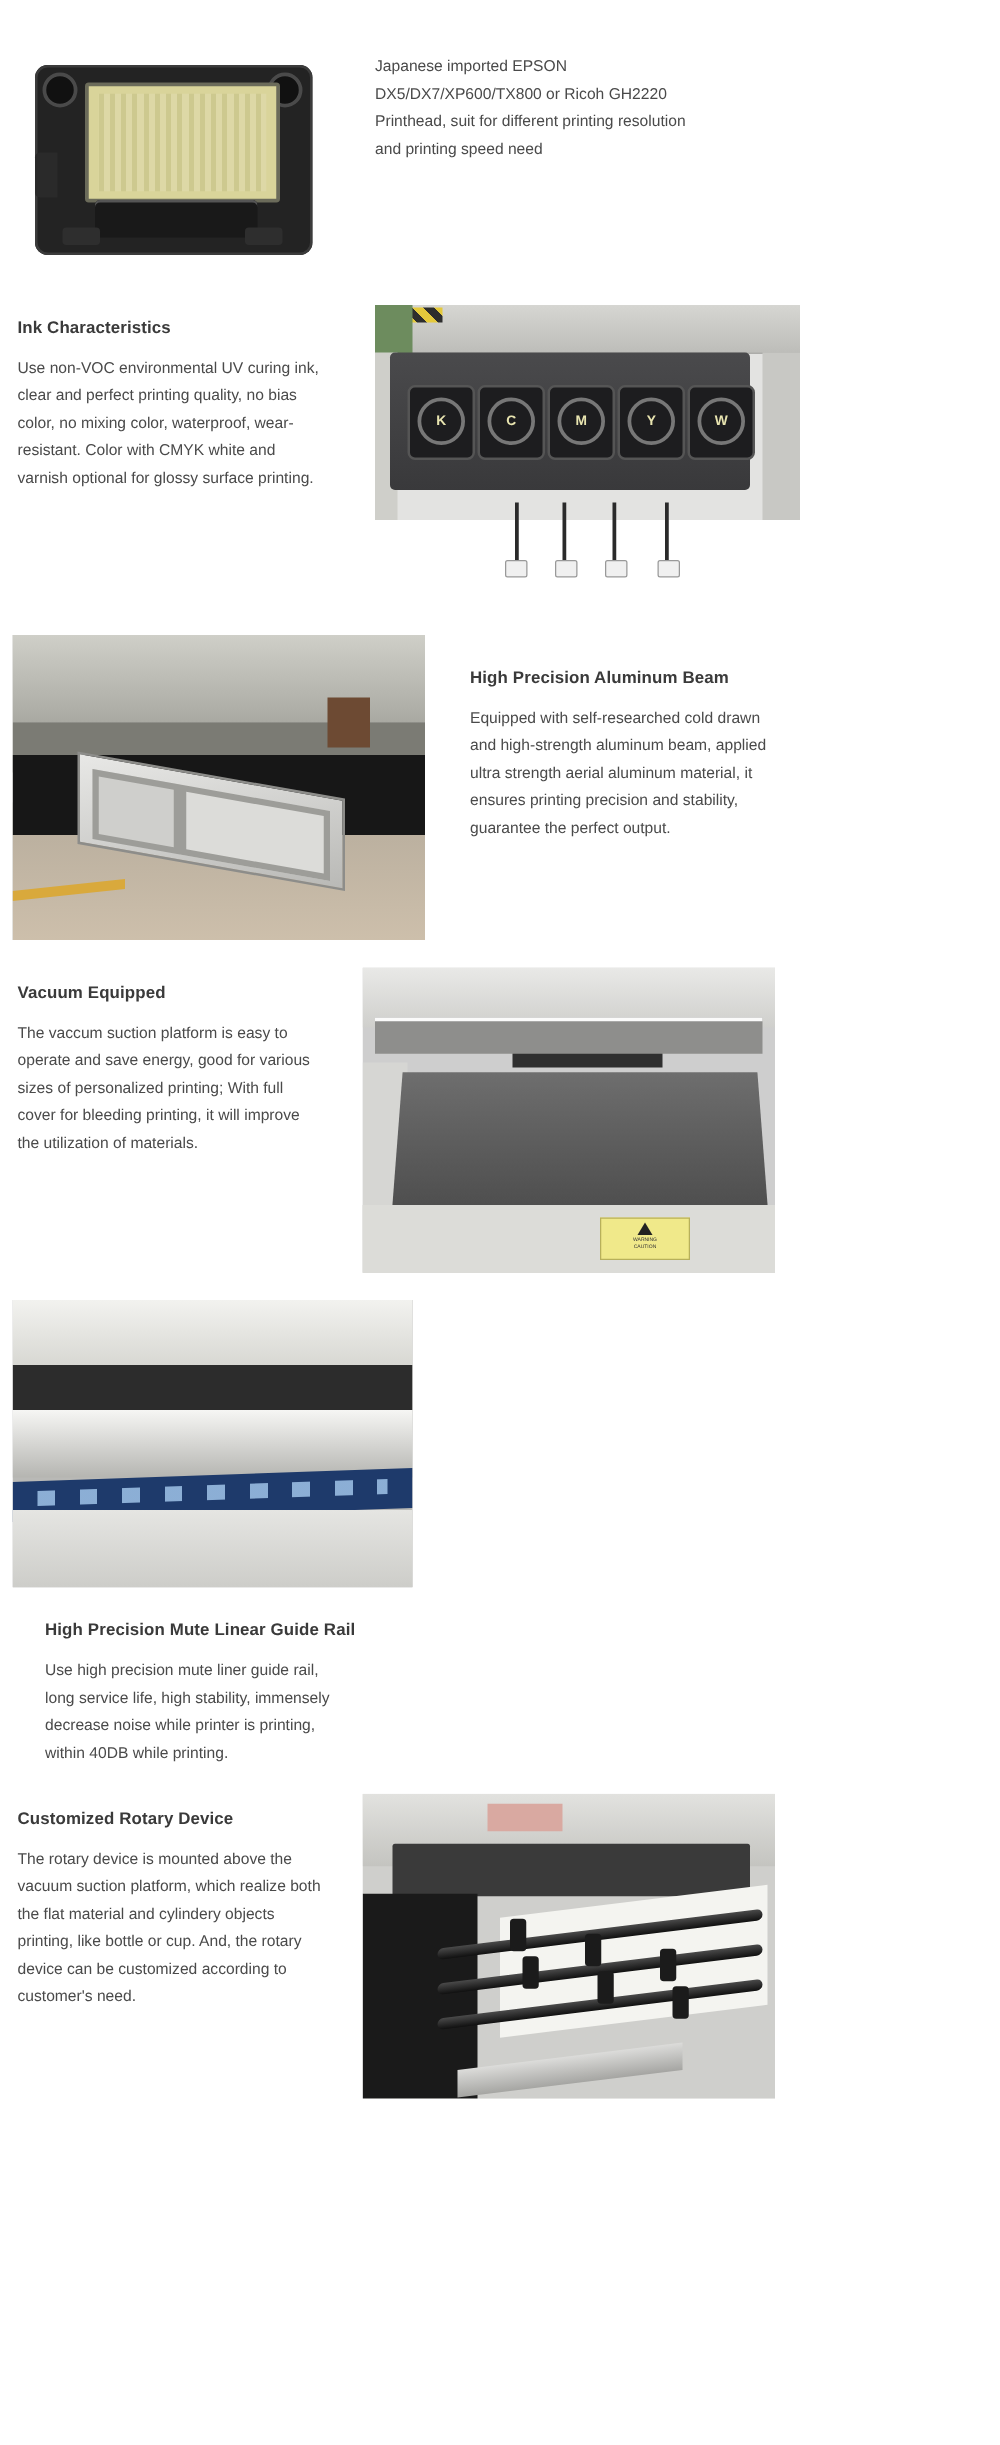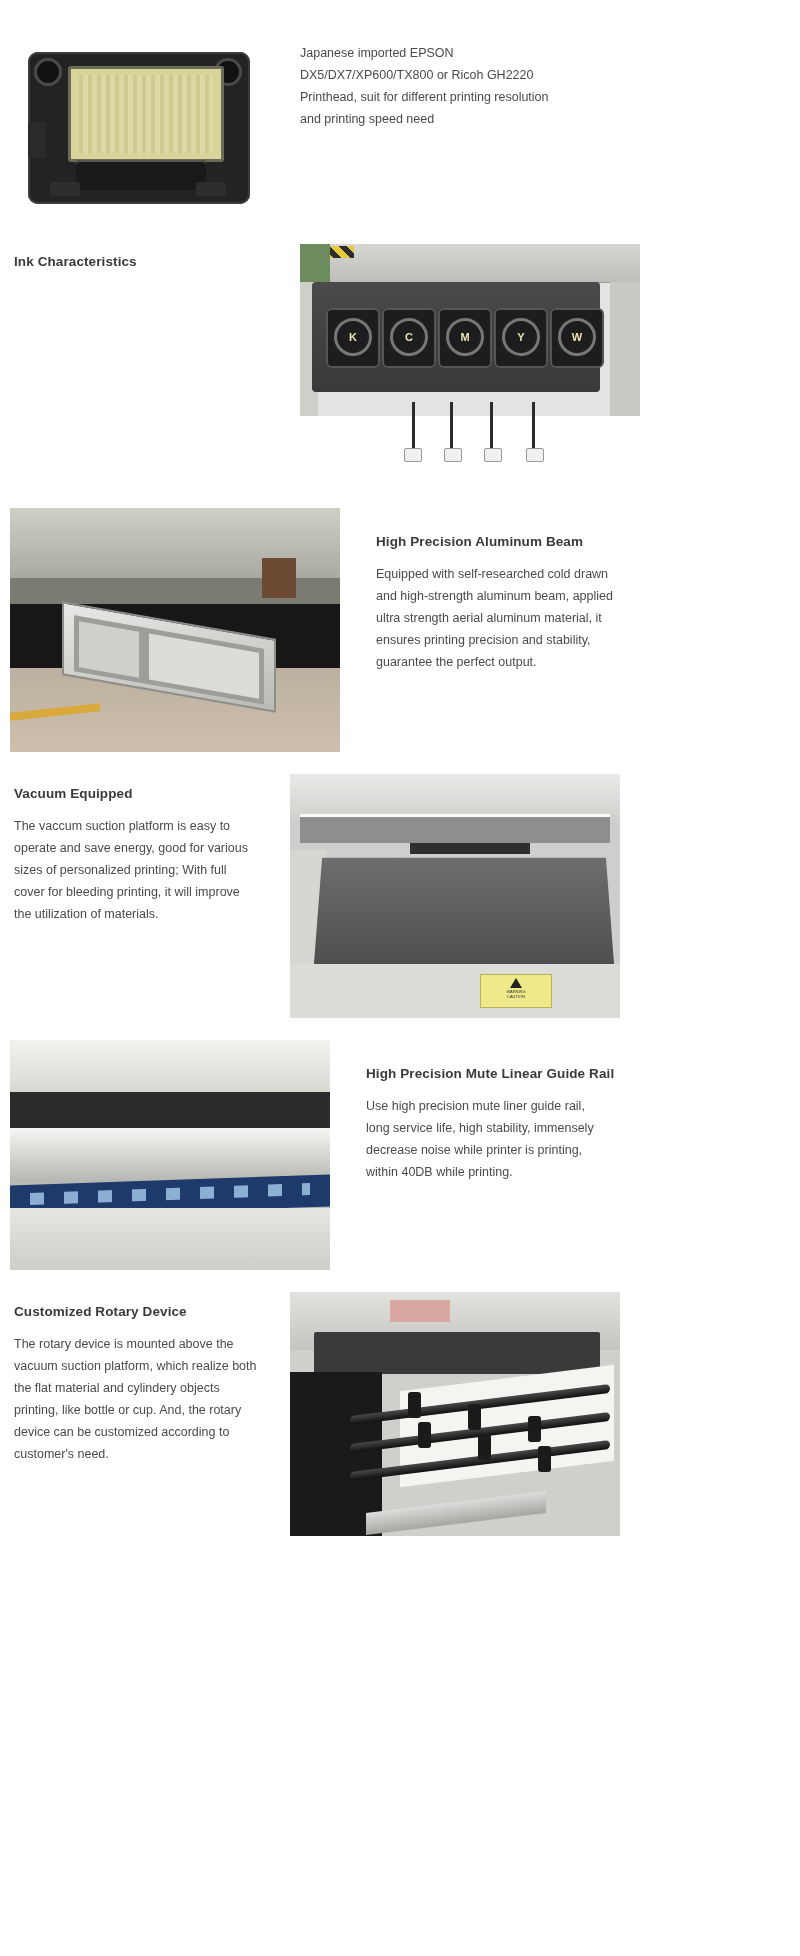--- a/index.html
+++ b/index.html
@@ -368,20 +368,25 @@
       <div class="body-text">Japanese imported EPSON
 DX5/DX7/XP600/TX800 or Ricoh GH2220
 Printhead, suit for different printing resolution
 and printing speed need</div>
     </div>
   </div>
 
   <div class="section img-right" style="padding: 20px 0 0 0;">
     <div class="text-col" style="padding: 10px 32px 0 14px; max-width: 300px;">
       <div class="heading">Ink Characteristics</div>
+      <div class="body-text"> Use non-VOC environmental UV curing ink,
+clear and perfect printing quality, no bias
+color, no mixing color, waterproof, wear-
+resistant. Color with CMYK white and
+varnish optional for glossy surface printing.</div>
     </div>
     <div class="media" style="margin-right:24px;">
       <div class="photo ink-photo">
         <div class="ink-top">
           <div class="ink-hazard"></div>
         </div>
         <div class="ink-green"></div>
         <div class="ink-left-wall"></div>
         <div class="ink-right-wall"></div>
         <div class="ink-box">
@@ -455,21 +460,21 @@
         <div class="vac-base"></div>
         <div class="vac-warn">
           <div class="tri"></div>
           <div style="text-align:center;">WARNING</div>
           <div style="text-align:center;">CAUTION</div>
         </div>
       </div>
     </div>
   </div>
 
-  <div class="section img-left" style="padding: 22px 0 0 0;">
+  <div class="section img-left" style="padding: 22px 0 0 0; flex-direction: column;">
     <div class="media" style="margin-left:10px;">
       <div class="photo rail-photo">
         <div class="rail-sky"></div>
         <div class="rail-dark"></div>
         <div class="rail-metal"></div>
         <div class="rail-band"></div>
         <div class="rail-bottom"></div>
       </div>
     </div>
     <div class="text-col" style="padding: 26px 30px 0 36px;">

